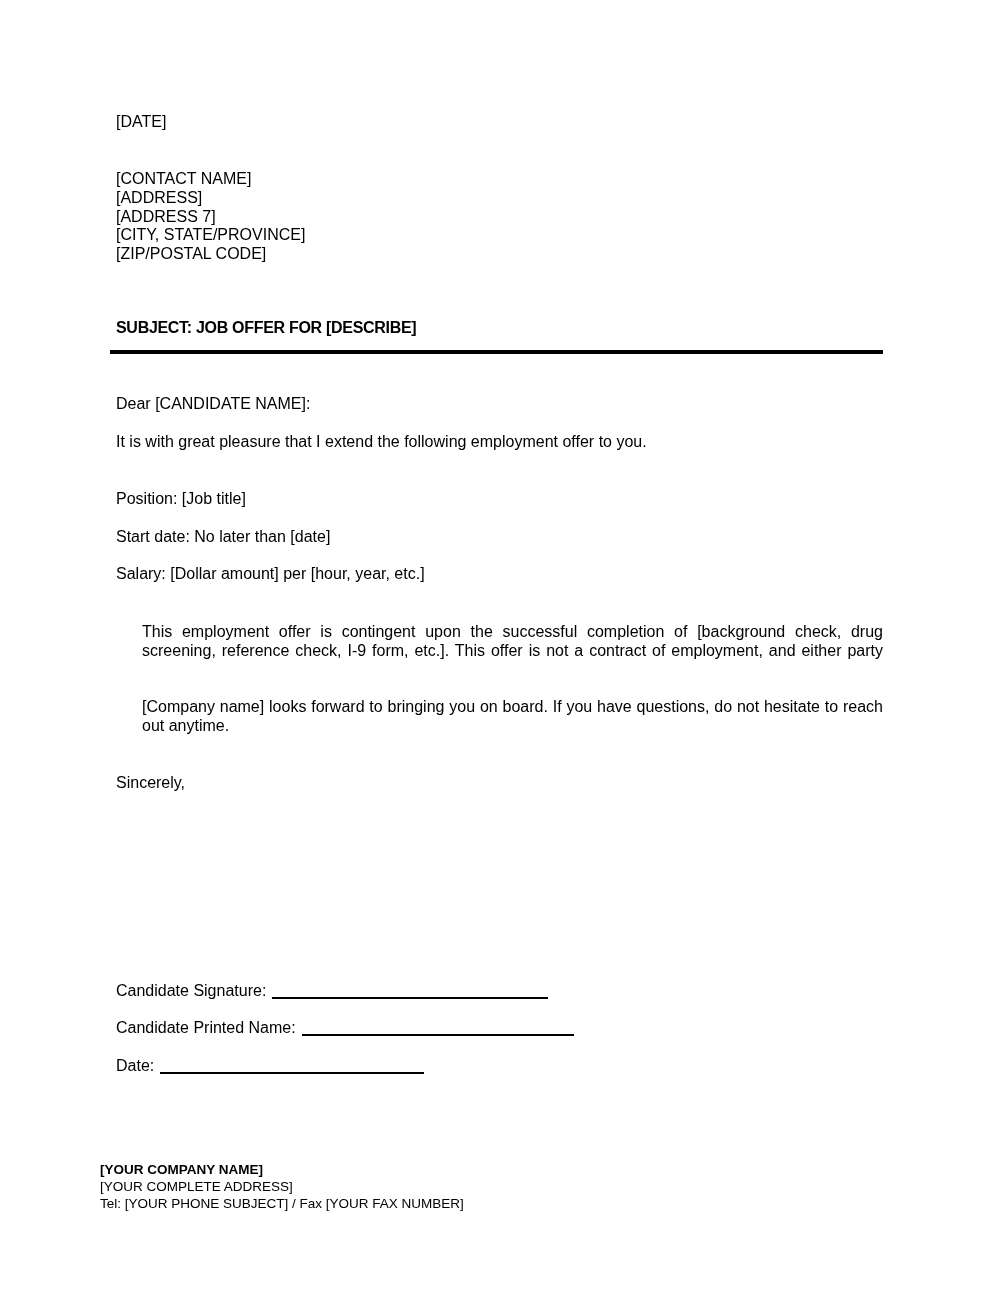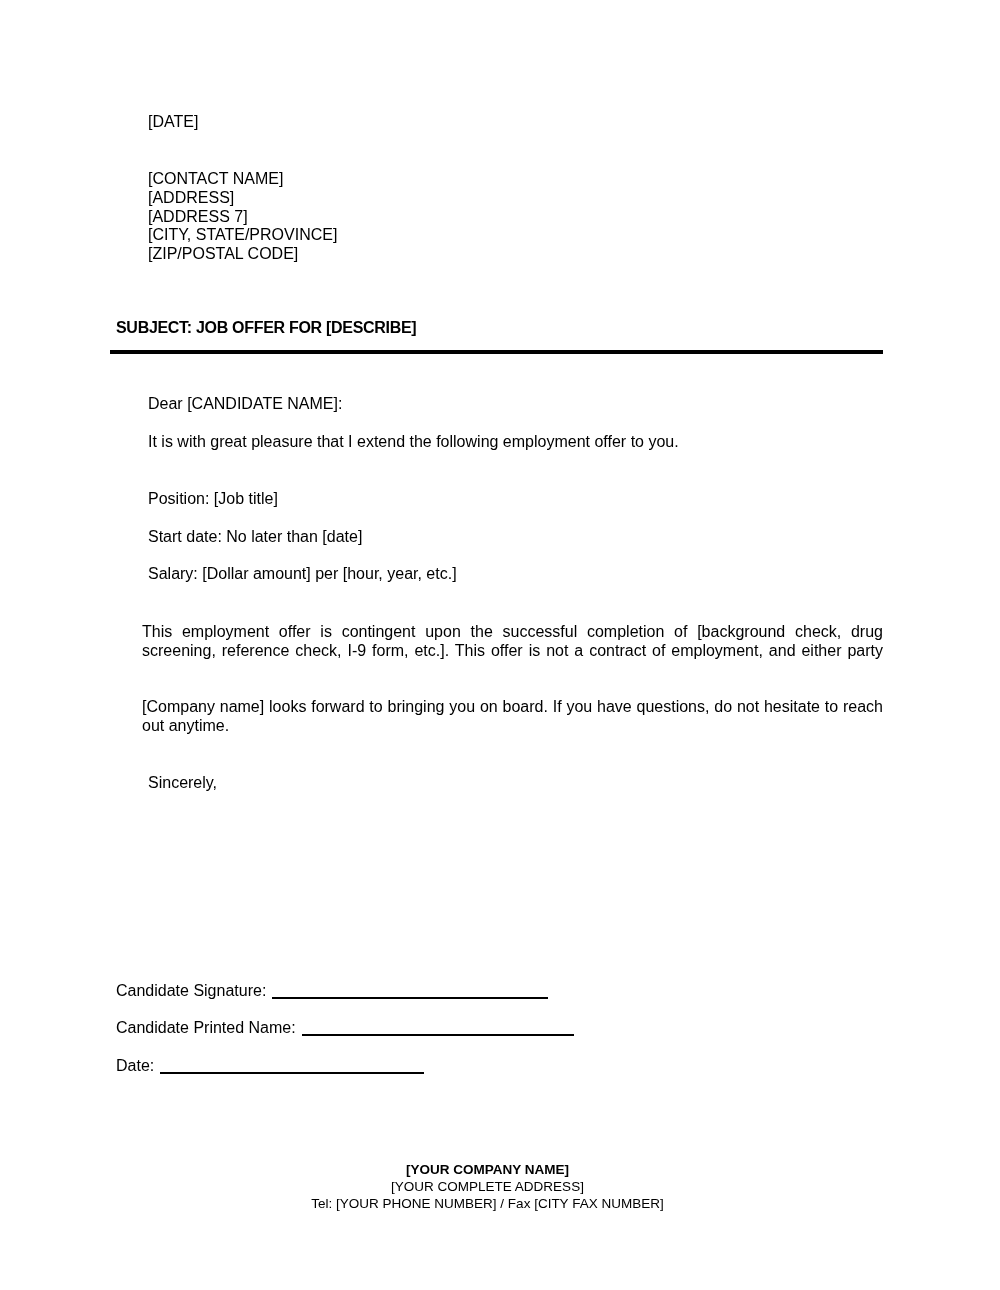--- a/index.html
+++ b/index.html
@@ -12,21 +12,21 @@
     width: 1000px;
     height: 1290px;
     background: #ffffff;
     font-family: "Liberation Sans", "DejaVu Sans", sans-serif;
     font-size: 16px;
     line-height: 18.8px;
     color: #000000;
     overflow: hidden;
   }
   .abs { position: absolute; left: 116px; }
-  .line { white-space: nowrap; margin-left: 32px; }
+  .line { white-space: nowrap; }
   .subject {
     font-weight: bold;
     letter-spacing: -0.3px;
     white-space: nowrap;
   }
   .rule {
     position: absolute;
     left: 110px;
     width: 773px;
     height: 4px;
@@ -47,21 +47,21 @@
     margin-left: 6px;
     vertical-align: -3px;
   }
   .blank.w-sig  { width: 276px; }
   .blank.w-name { width: 272px; }
   .blank.w-date { width: 264px; }
   .footer {
     position: absolute;
     left: 100px;
     width: 775px;
-    text-align: center;
+    text-align: left;
     font-size: 13.5px;
     line-height: 17px;
   }
   .footer-bold { font-weight: bold; }
 </style>
 </head>
 <body>
 
 <div class="page">
 
@@ -110,16 +110,16 @@
     <span>Candidate Printed Name:</span><span class="blank w-name"></span>
   </div>
 
   <div class="abs sigrow" style="top:1057px">
     <span>Date:</span><span class="blank w-date"></span>
   </div>
 
   <div class="footer" style="top:1161px">
     <div class="footer-bold">[YOUR COMPANY NAME]</div>
     <div>[YOUR COMPLETE ADDRESS]</div>
-    <div>Tel: [YOUR PHONE NUMBER] / Fax [CITY FAX NUMBER]</div>
+    <div>Tel: [YOUR PHONE SUBJECT] / Fax [YOUR FAX NUMBER]</div>
   </div>
 
 </div>
 
 </body></html>

